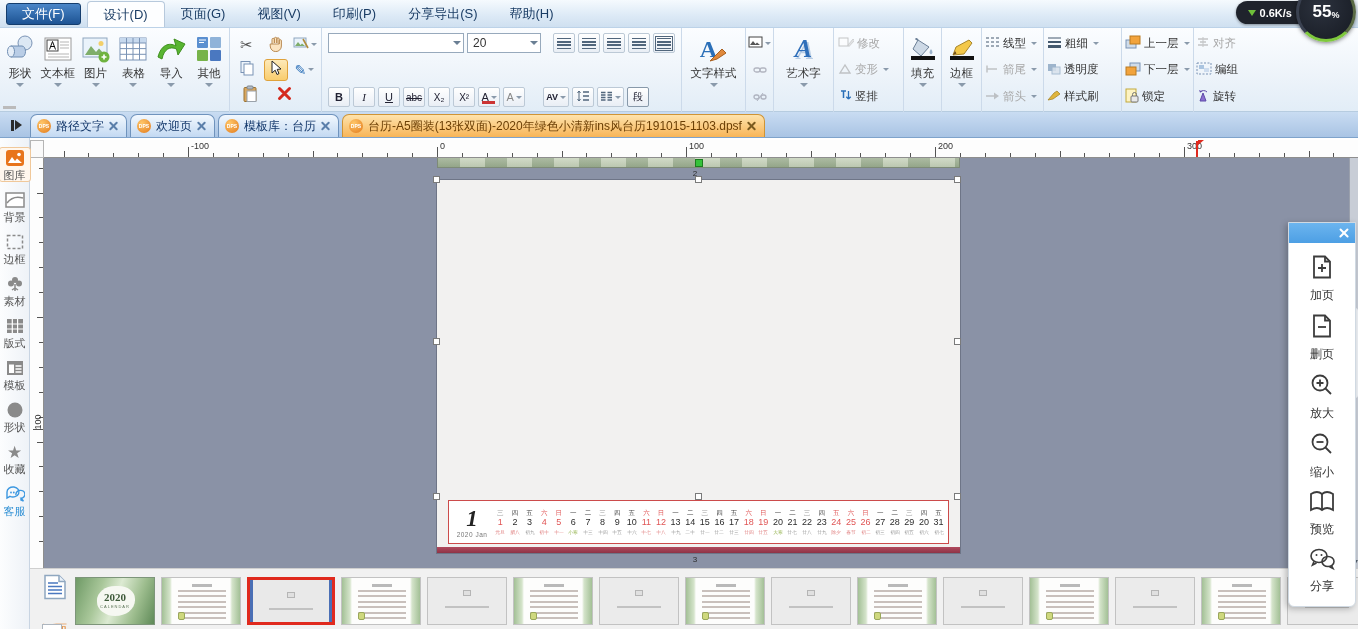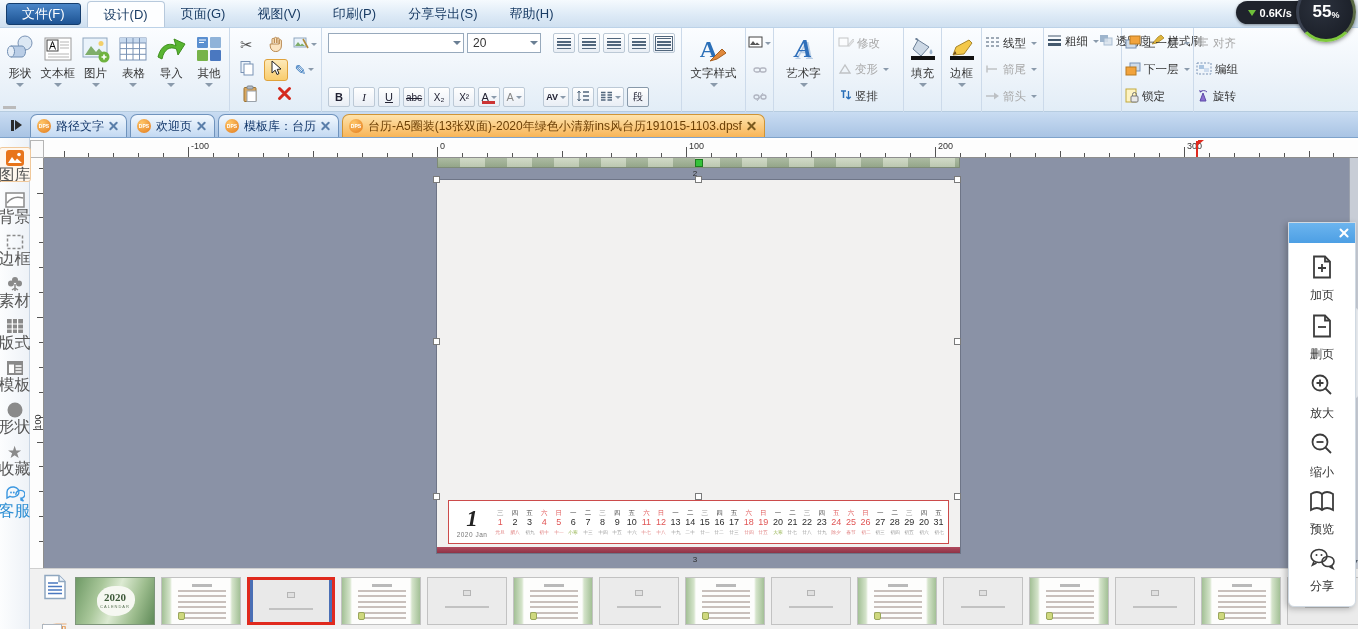--- a/index.html
+++ b/index.html
@@ -39,21 +39,21 @@
 .sbtn{min-width:22px;height:20px;border:1px solid #bcc9d6;background:linear-gradient(#ffffff,#e9eef5);border-radius:2px;display:flex;align-items:center;justify-content:center;font-size:11px;color:#223;padding:0 2px}
 .alico{width:14px;height:11px;background:repeating-linear-gradient(#51667c 0 1.5px,transparent 1.5px 3.2px)}
 .b-b{font-weight:bold}.b-i{font-style:italic;font-family:"Liberation Serif",serif}.b-u{text-decoration:underline}.b-s{text-decoration:line-through;font-size:10px}
 .fc{position:relative}.fc .bar{position:absolute;left:3px;bottom:2px;width:13px;height:3px;background:#c33}
 .hc .bar2{position:absolute;left:3px;bottom:2px;width:13px;height:3px;background:#bbb}
 .g-tstyle{width:64px}.g-scol{width:28px;flex-direction:column;justify-content:space-around;align-items:center}
 .g-ptext{width:76px}.g-wart{width:60px}
 .g-modcol{width:70px;flex-direction:column;justify-content:space-around;padding-left:4px}
 .g-fill{width:38px}.g-bord{width:40px}
 .g-linecol{width:62px;flex-direction:column;justify-content:space-around;padding-left:3px}
-.g-thickcol{width:78px;justify-content:space-around;padding-left:3px}
+.g-thickcol{width:78px;flex-direction:column;justify-content:space-around;padding-left:3px}
 .g-shadow{width:42px}
 .g-layercol{width:72px;flex-direction:column;justify-content:space-around;padding-left:3px}
 .g-aligncol{width:46px;flex-direction:column;justify-content:space-around;padding-left:2px;border-right:none}
 .vbtn{display:flex;align-items:center;gap:3px;font-size:11.5px;color:#333;height:22px;white-space:nowrap}
 .vbtn.dis{color:#a7a7a7}.vbtn.dis svg{opacity:.55}
 .ts-a{font-size:24px;font-weight:bold;color:#2a6fb8;font-family:"Liberation Serif",serif;line-height:24px}
 .ts-brush{margin-left:-8px;margin-top:12px}
 .wa-a{font-size:26px;font-weight:bold;font-style:italic;color:#2f6fba;font-family:"Liberation Serif",serif;text-shadow:2px 2px 0 #b9cde4}
 .inkbar{width:24px;height:4px;background:#111;margin-top:-2px}
 .shic{width:24px;height:22px;border:1px solid #93a7ba;border-radius:6px;background:linear-gradient(135deg,#ffffff,#dbe5ef);box-shadow:2px 2px 2px #a9b6c4}
@@ -68,21 +68,21 @@
 .dps-badge{width:14px;height:14px;border-radius:50%;background:radial-gradient(circle at 35% 30%,#ffc76a,#e2791a);color:#fff;font-size:5px;font-weight:bold;display:flex;align-items:center;justify-content:center;flex:none}
 .close-x{position:relative;width:9px;height:9px;flex:none}
 .close-x::before,.close-x::after{content:"";position:absolute;left:-1px;top:3.5px;width:11px;height:2px;background:#5b7faa;border-radius:1px}
 .close-x::before{transform:rotate(45deg)}.close-x::after{transform:rotate(-45deg)}
 .dtab-active .close-x::before,.dtab-active .close-x::after{background:#7a5a20}
 
 
 .sidebar{position:absolute;left:0;top:138px;width:30px;height:491px;background:linear-gradient(90deg,#fcfdfe,#eef2f7);border-right:1px solid #c8d4e2;display:flex;flex-direction:column;align-items:center;padding-top:10px;gap:9px;z-index:22}
 .side-item{display:flex;flex-direction:column;align-items:center;gap:1px;width:30px}
 .side-icon{height:20px;display:flex;align-items:center;justify-content:center}
-.side-label{font-size:16px;color:#555;line-height:12px;white-space:nowrap}
+.side-label{font-size:11px;color:#555;line-height:12px;white-space:nowrap}
 .side-active{background:#fff7ee;outline:1px solid #f0c89a;border-radius:2px}
 .star-glyph{font-size:17px;color:#8a8a8a;line-height:17px}
 
 
 .corner{position:absolute;left:30px;top:140px;width:14px;height:18px;background:#fafafa;border:1px solid #b5b5b5;z-index:21}
 .hruler{position:absolute;left:44px;top:140px;width:1314px;height:18px;background:#fdfdfd;border-bottom:1px solid #8e8e8e;z-index:21;overflow:hidden}
 .hruler .tick{position:absolute;bottom:0;width:1px;background:#555}
 .t4{height:4px}.t6{height:6px}.t9{height:10px}
 .rlabel{position:absolute;top:1px;font-size:9px;color:#333}
 .red-mark{position:absolute;bottom:0;width:2px;height:16px;background:#e02a1e}

